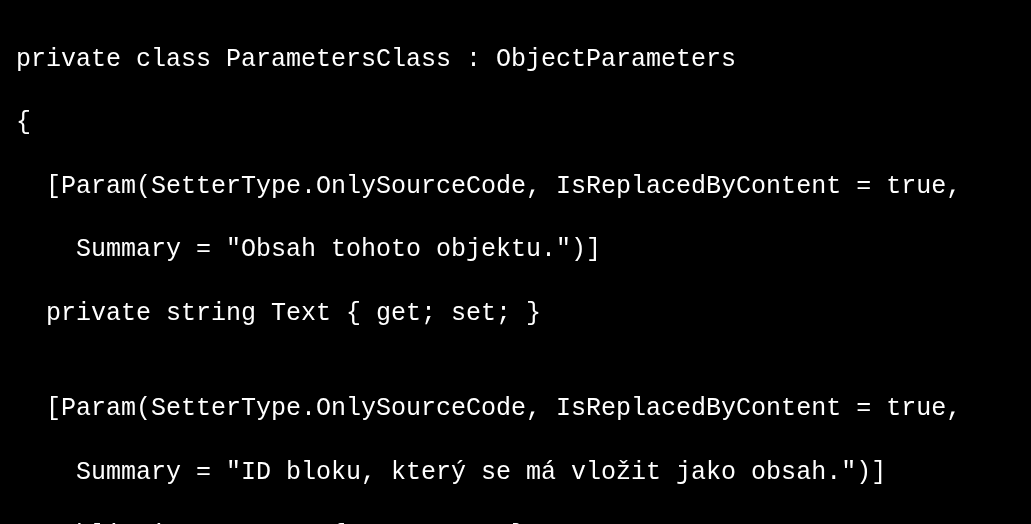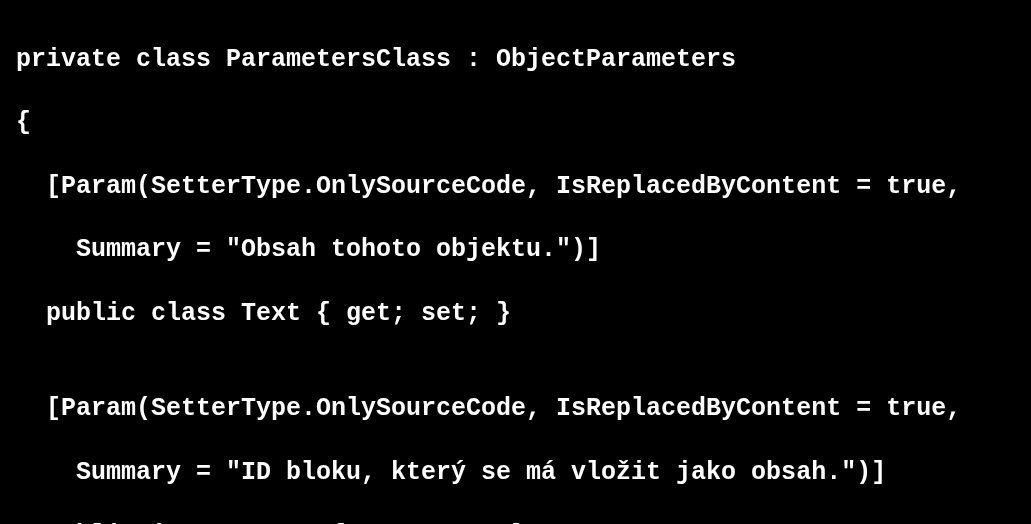--- a/index.html
+++ b/index.html
@@ -16,32 +16,31 @@
       color: #ffffff;
       padding: 12px 16px;
       line-height: 1.27;
       overflow: hidden;
     }
     .code-block {
       white-space: pre;
     }
     .line {
       display: block;
-      font-weight: bold;
     }
   </style>
 </head>
 <body>
 
 <div class="code-block">
 <span class="line">private class ParametersClass : ObjectParameters</span>
 <span class="line">{</span>
 <span class="line">  [Param(SetterType.OnlySourceCode, IsReplacedByContent = true,</span>
 <span class="line">    Summary = "Obsah tohoto objektu.")]</span>
-<span class="line">  public class Text { get; set; }</span>
+<span class="line">  private string Text { get; set; }</span>
 <span class="line"></span>
 <span class="line">  [Param(SetterType.OnlySourceCode, IsReplacedByContent = true,</span>
 <span class="line">    Summary = "ID bloku, který se má vložit jako obsah.")]</span>
 <span class="line">  public int? PageID { get; set; }</span>
 <span class="line"></span>
 
 
 
 
 

